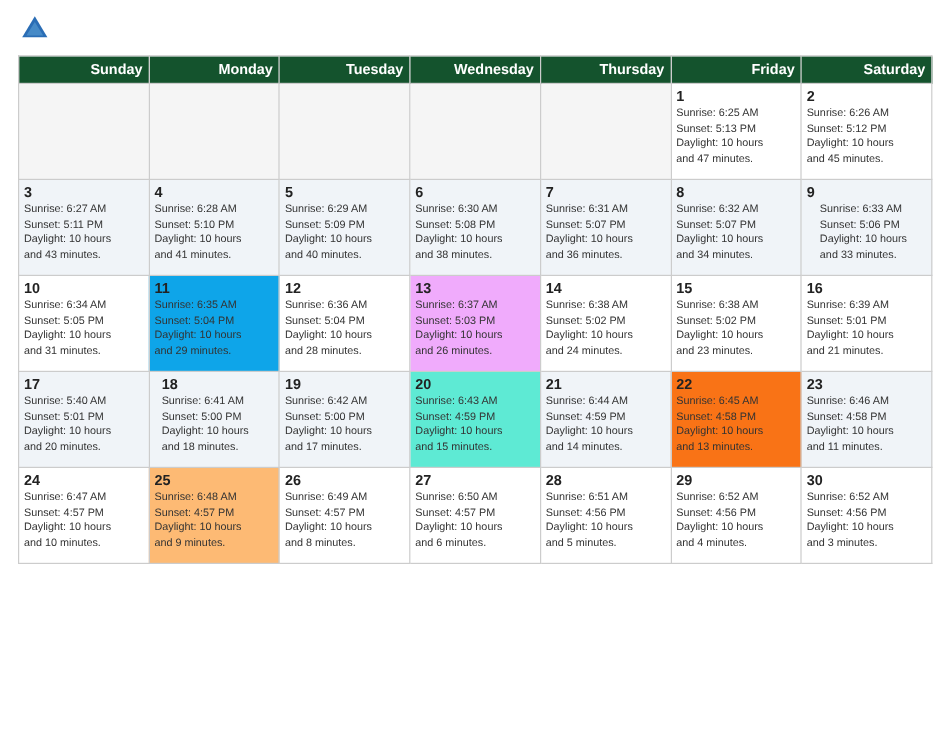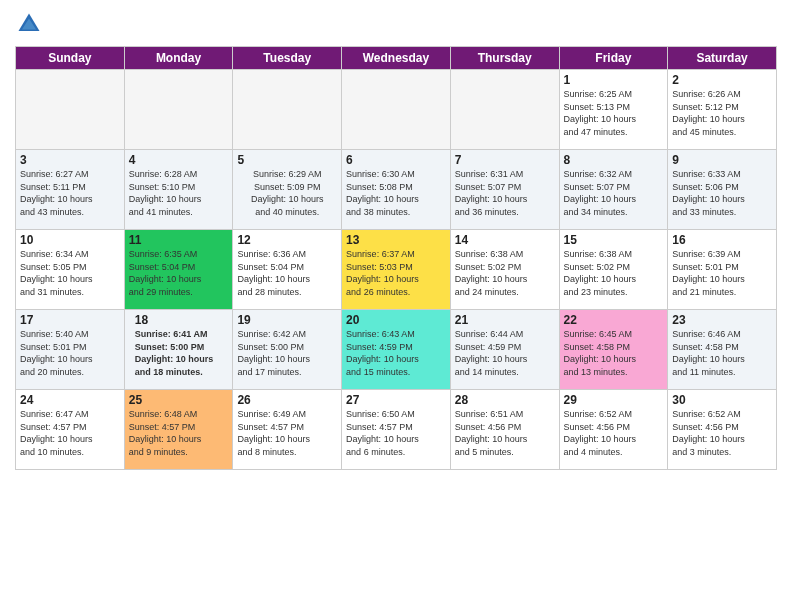--- a/index.html
+++ b/index.html
@@ -55,26 +55,26 @@
     .location {
       font-size: 15px;
       color: #555;
     }
     .calendar {
       width: 100%;
       border-collapse: collapse;
       table-layout: fixed;
     }
     .calendar th {
-      background-color: #701a75;
+      background-color: #14532d;
       color: #fff;
       font-size: 12px;
       font-weight: bold;
       padding: 4px 5px;
-      text-align: center;
+      text-align: right;
       border: 1px solid #ccc;
     }
     .calendar td {
       vertical-align: top;
       border: 1px solid #ccc;
       padding: 3px 4px;
       font-size: 9.5px;
       color: #333;
       height: 80px;
       background: #fff;
@@ -163,21 +163,21 @@
           </td>
           <td style="background: rgb(240, 244, 248);">
             <span class="day-num">4</span>
             <div class="day-info" style="white-space: pre-line;">Sunrise: 6:28 AM
 Sunset: 5:10 PM
 Daylight: 10 hours
 and 41 minutes.</div>
           </td>
           <td style="background: rgb(240, 244, 248);">
             <span class="day-num">5</span>
-            <div class="day-info" style="white-space: pre-line; text-align: center;">Sunrise: 6:29 AM
+            <div class="day-info" style="white-space: pre-line;">Sunrise: 6:29 AM
 Sunset: 5:09 PM
 Daylight: 10 hours
 and 40 minutes.</div>
           </td>
           <td style="background: rgb(240, 244, 248);">
             <span class="day-num">6</span>
             <div class="day-info" style="white-space: pre-line;">Sunrise: 6:30 AM
 Sunset: 5:08 PM
 Daylight: 10 hours
 and 38 minutes.</div>
@@ -191,49 +191,49 @@
           </td>
           <td style="background: rgb(240, 244, 248);">
             <span class="day-num">8</span>
             <div class="day-info" style="white-space: pre-line;">Sunrise: 6:32 AM
 Sunset: 5:07 PM
 Daylight: 10 hours
 and 34 minutes.</div>
           </td>
           <td style="background: rgb(240, 244, 248);">
             <span class="day-num">9</span>
-            <div class="day-info" style="white-space: pre-line;">Sunrise: 6:33 AM
+            <div class="day-info" style="white-space: pre-line; margin-left: 11px;">Sunrise: 6:33 AM
 Sunset: 5:06 PM
 Daylight: 10 hours
 and 33 minutes.</div>
           </td>
         </tr>
         <tr>
           <td style="background: rgb(255, 255, 255);">
             <span class="day-num">10</span>
             <div class="day-info" style="white-space: pre-line;">Sunrise: 6:34 AM
 Sunset: 5:05 PM
 Daylight: 10 hours
 and 31 minutes.</div>
           </td>
-          <td style="background: #22c55e;">
+          <td style="background: #0ea5e9;">
             <span class="day-num">11</span>
             <div class="day-info" style="white-space: pre-line;">Sunrise: 6:35 AM
 Sunset: 5:04 PM
 Daylight: 10 hours
 and 29 minutes.</div>
           </td>
           <td style="background: rgb(255, 255, 255);">
             <span class="day-num">12</span>
             <div class="day-info" style="white-space: pre-line;">Sunrise: 6:36 AM
 Sunset: 5:04 PM
 Daylight: 10 hours
 and 28 minutes.</div>
           </td>
-          <td style="background: #fde047;">
+          <td style="background: #f0abfc;">
             <span class="day-num">13</span>
             <div class="day-info" style="white-space: pre-line;">Sunrise: 6:37 AM
 Sunset: 5:03 PM
 Daylight: 10 hours
 and 26 minutes.</div>
           </td>
           <td style="background: rgb(255, 255, 255);">
             <span class="day-num">14</span>
             <div class="day-info" style="white-space: pre-line;">Sunrise: 6:38 AM
 Sunset: 5:02 PM
@@ -258,21 +258,21 @@
         <tr>
           <td style="background: rgb(240, 244, 248);">
             <span class="day-num">17</span>
             <div class="day-info" style="white-space: pre-line;">Sunrise: 5:40 AM
 Sunset: 5:01 PM
 Daylight: 10 hours
 and 20 minutes.</div>
           </td>
           <td style="background: rgb(240, 244, 248); padding-left: 10px;">
             <span class="day-num">18</span>
-            <div class="day-info" style="white-space: pre-line; font-weight: bold;">Sunrise: 6:41 AM
+            <div class="day-info" style="white-space: pre-line;">Sunrise: 6:41 AM
 Sunset: 5:00 PM
 Daylight: 10 hours
 and 18 minutes.</div>
           </td>
           <td style="background: rgb(240, 244, 248);">
             <span class="day-num">19</span>
             <div class="day-info" style="white-space: pre-line;">Sunrise: 6:42 AM
 Sunset: 5:00 PM
 Daylight: 10 hours
 and 17 minutes.</div>
@@ -284,21 +284,21 @@
 Daylight: 10 hours
 and 15 minutes.</div>
           </td>
           <td style="background: rgb(240, 244, 248);">
             <span class="day-num">21</span>
             <div class="day-info" style="white-space: pre-line;">Sunrise: 6:44 AM
 Sunset: 4:59 PM
 Daylight: 10 hours
 and 14 minutes.</div>
           </td>
-          <td style="background: #f9a8d4; margin-top: 18px;">
+          <td style="background: #f97316; margin-top: 18px;">
             <span class="day-num">22</span>
             <div class="day-info" style="white-space: pre-line;">Sunrise: 6:45 AM
 Sunset: 4:58 PM
 Daylight: 10 hours
 and 13 minutes.</div>
           </td>
           <td style="background: rgb(240, 244, 248);">
             <span class="day-num">23</span>
             <div class="day-info" style="white-space: pre-line;">Sunrise: 6:46 AM
 Sunset: 4:58 PM

